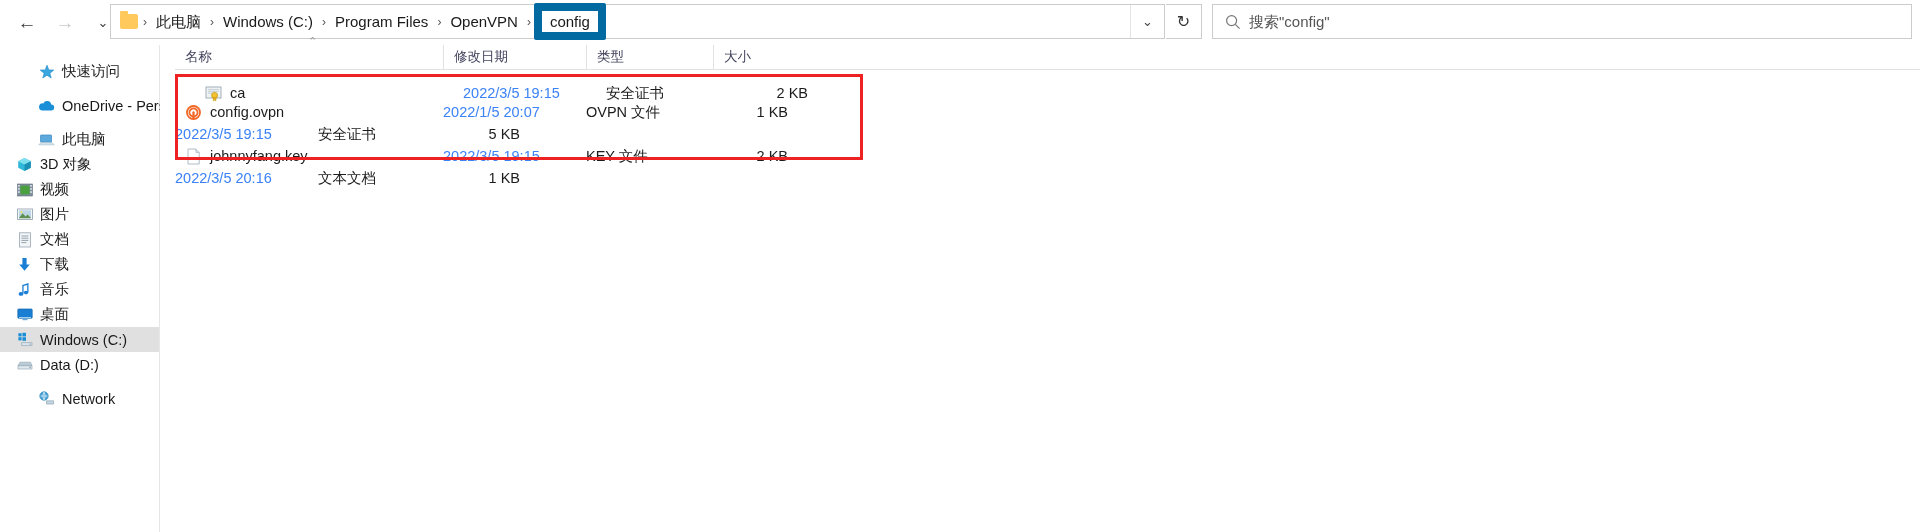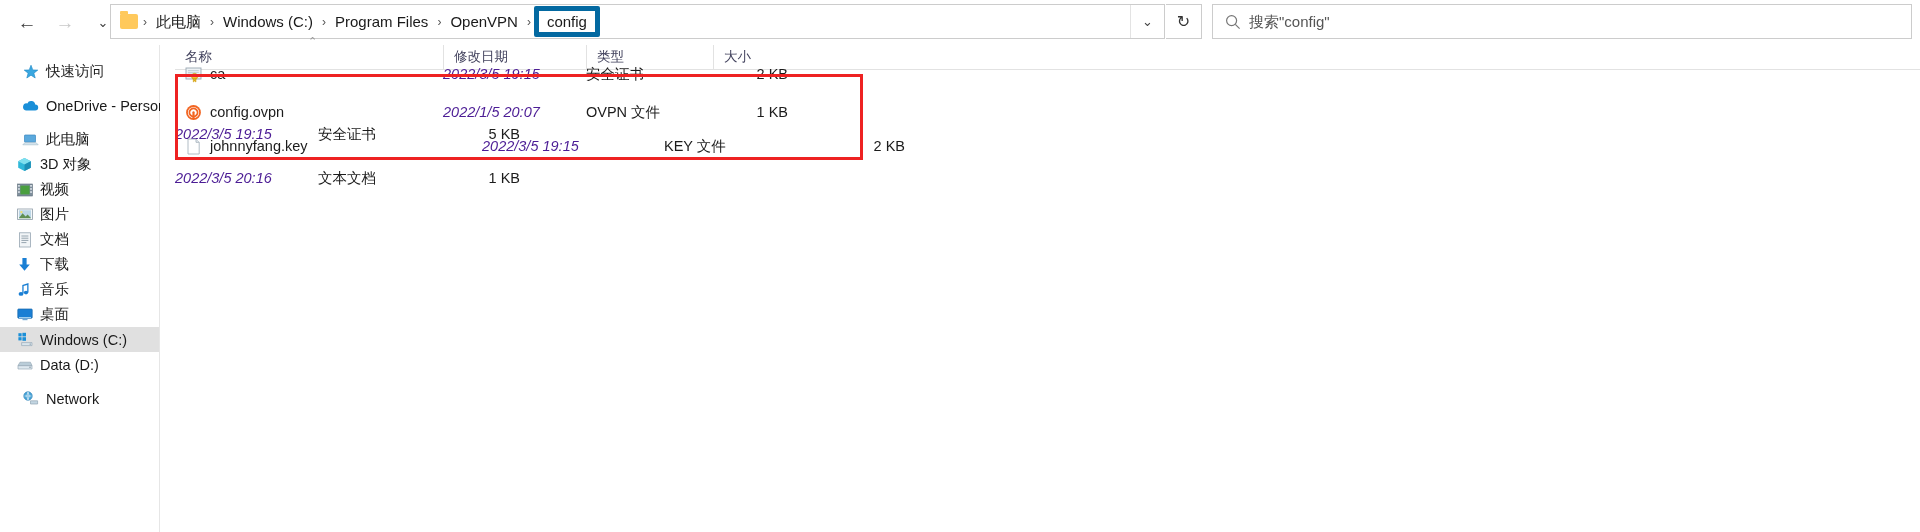--- a/index.html
+++ b/index.html
@@ -56,21 +56,21 @@
     font-size: 15px; color: #1a1a1a;
     padding: 3px 6px;
     white-space: nowrap;
     line-height: 1;
   }
   .crumb-sep {
     font-size: 12px; color: #555; padding: 0 3px;
     user-select: none;
   }
   .crumb.highlighted {
-    border: 5px solid #0369a1;
+    border: 8px solid #0369a1;
     padding: 3px 8px;
     border-radius: 2px;
   }
   #addr-dropdown {
     margin-left: auto;
     width: 34px; height: 33px;
     display: flex; align-items: center; justify-content: center;
     font-size: 13px; color: #444;
     border-left: 1px solid #e3e3e3;
   }
@@ -121,21 +121,21 @@
     white-space: nowrap;
     padding-left: 0;
   }
   .side-item.selected { background: #e0e0e0; }
   .side-icon {
     width: 17px; height: 17px;
     margin-right: 7px;
     flex: 0 0 auto;
     display: flex; align-items: center; justify-content: center;
   }
-  .lvl0 { padding-left: 22px; }
+  .lvl0 { padding-left: 38px; }
   .lvl2 { padding-left: 16px; }
   .side-gap { height: 9px; }
 
   
   #file-pane {
     position: absolute; left: 160px; top: 45px;
     width: 1760px; height: 487px;
     background: #ffffff;
   }
   #col-headers {
@@ -161,21 +161,21 @@
   }
 
   .file-row {
     position: absolute;
     left: 15px;
     width: 1745px; height: 22px;
     display: flex; align-items: center;
     font-size: 14.5px; color: #1c1c1c;
   }
   .cell-name  { width: 268px; display: flex; align-items: center; padding-left: 10px; }
-  .cell-date  { width: 143px; padding-left: 0px; color: #4c1d95; font-style: italic; }
+  .cell-date  { width: 143px; padding-left: 0px; color: #3b82f6; }
   .cell-type  { width: 127px; padding-left: 0px; }
   .cell-size  { width: 75px; text-align: right; }
   .file-icon { width: 17px; height: 17px; margin-right: 8px; flex: 0 0 auto; }
 
   
   #red-annotation {
     position: absolute;
     left: 175px; top: 74px;
     width: 688px; height: 86px;
     border: 3px solid #ee2222;
@@ -402,21 +402,21 @@
       <span>修改日期</span>
     </div>
     <div class="col-head" style="width:127px;align-items:center;">
       <span>类型</span>
     </div>
     <div class="col-head" style="width:75px;">
       <span>大小</span>
     </div>
   </div>
 
-  <div class="file-row" style="top:18px;">
+  <div class="file-row" style="top:37px;padding-left:20px;">
     <div class="cell-name">
       <svg class="file-icon" viewBox="0 0 17 17">
         <rect x="1" y="2" width="15" height="11" fill="#eef2f5" stroke="#9aa8b3" stroke-width="0.9"></rect>
         <g stroke="#b9c5ce" stroke-width="0.8">
           <line x1="3" y1="4.6" x2="13.8" y2="4.6"></line>
           <line x1="3" y1="6.4" x2="13.8" y2="6.4"></line>
           <line x1="3" y1="8.2" x2="9" y2="8.2"></line>
         </g>
         <circle cx="9.6" cy="10.4" r="3" fill="#f2c230" stroke="#c99a10" stroke-width="0.8"></circle>
         <path d="M8.3 12.6 L8.3 16 L9.6 15 L10.9 16 L10.9 12.6 Z" fill="#e8b41e" stroke="#c99a10" stroke-width="0.6"></path>
@@ -442,21 +442,21 @@
     <div class="cell-type">OVPN 文件</div>
     <div class="cell-size">1 KB</div>
   </div>
 
   <div class="file-row" style="top:78px;">
     <div class="cell-date">2022/3/5 19:15</div>
     <div class="cell-type">安全证书</div>
     <div class="cell-size">5 KB</div>
   </div>
 
-  <div class="file-row" style="top:90px;gap:39px;">
+  <div class="file-row" style="top:100px;">
     <div class="cell-name">
       <svg class="file-icon" viewBox="0 0 17 17">
         <path d="M3 1 L11 1 L14.2 4.3 L14.2 16 L3 16 Z" fill="#ffffff" stroke="#a8b4be" stroke-width="0.9"></path>
         <path d="M11 1 L11 4.3 L14.2 4.3" fill="#e9eef2" stroke="#a8b4be" stroke-width="0.9"></path>
       </svg>
       <span>johnnyfang.key</span>
     </div>
     <div class="cell-date">2022/3/5 19:15</div>
     <div class="cell-type">KEY 文件</div>
     <div class="cell-size">2 KB</div>

